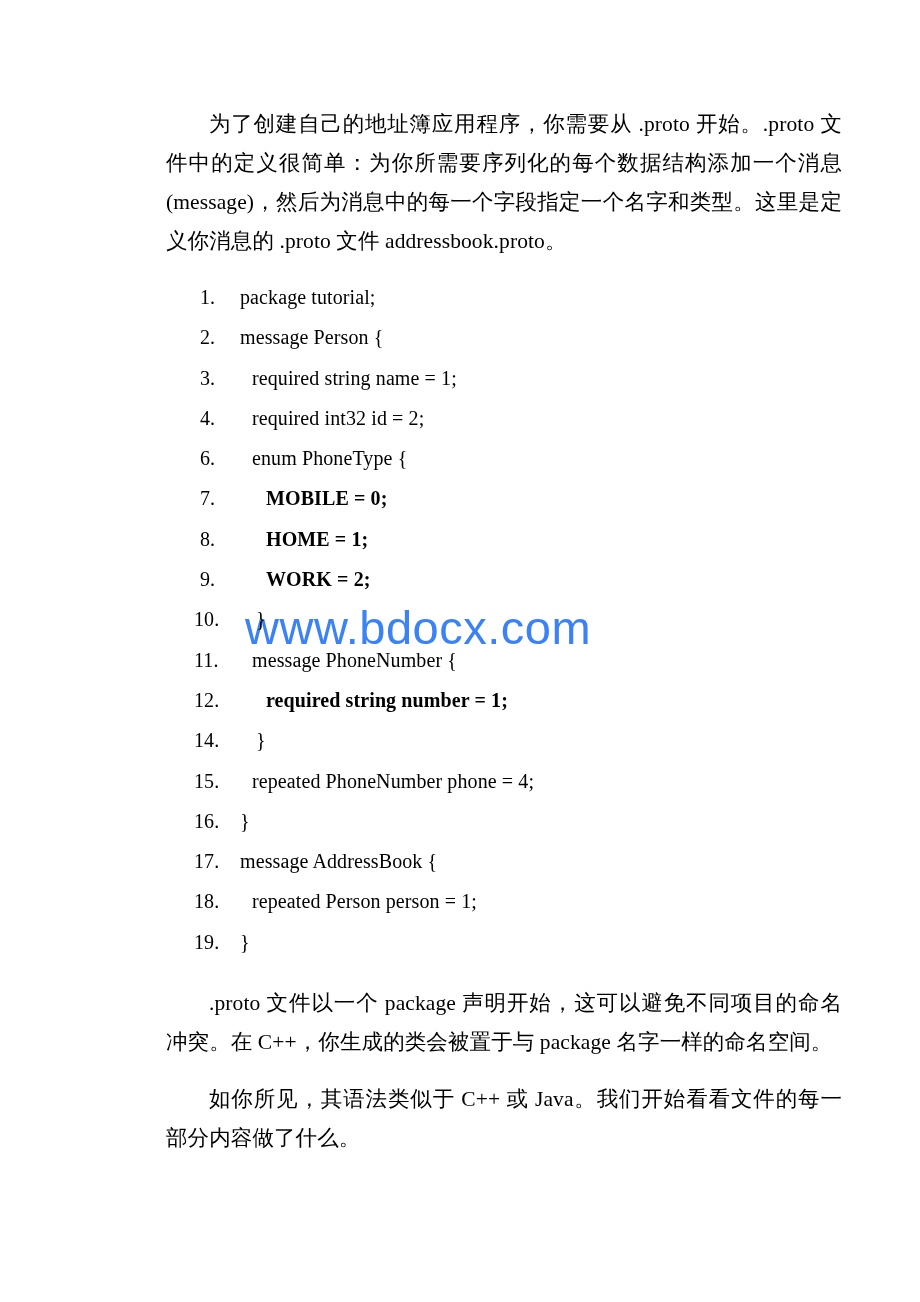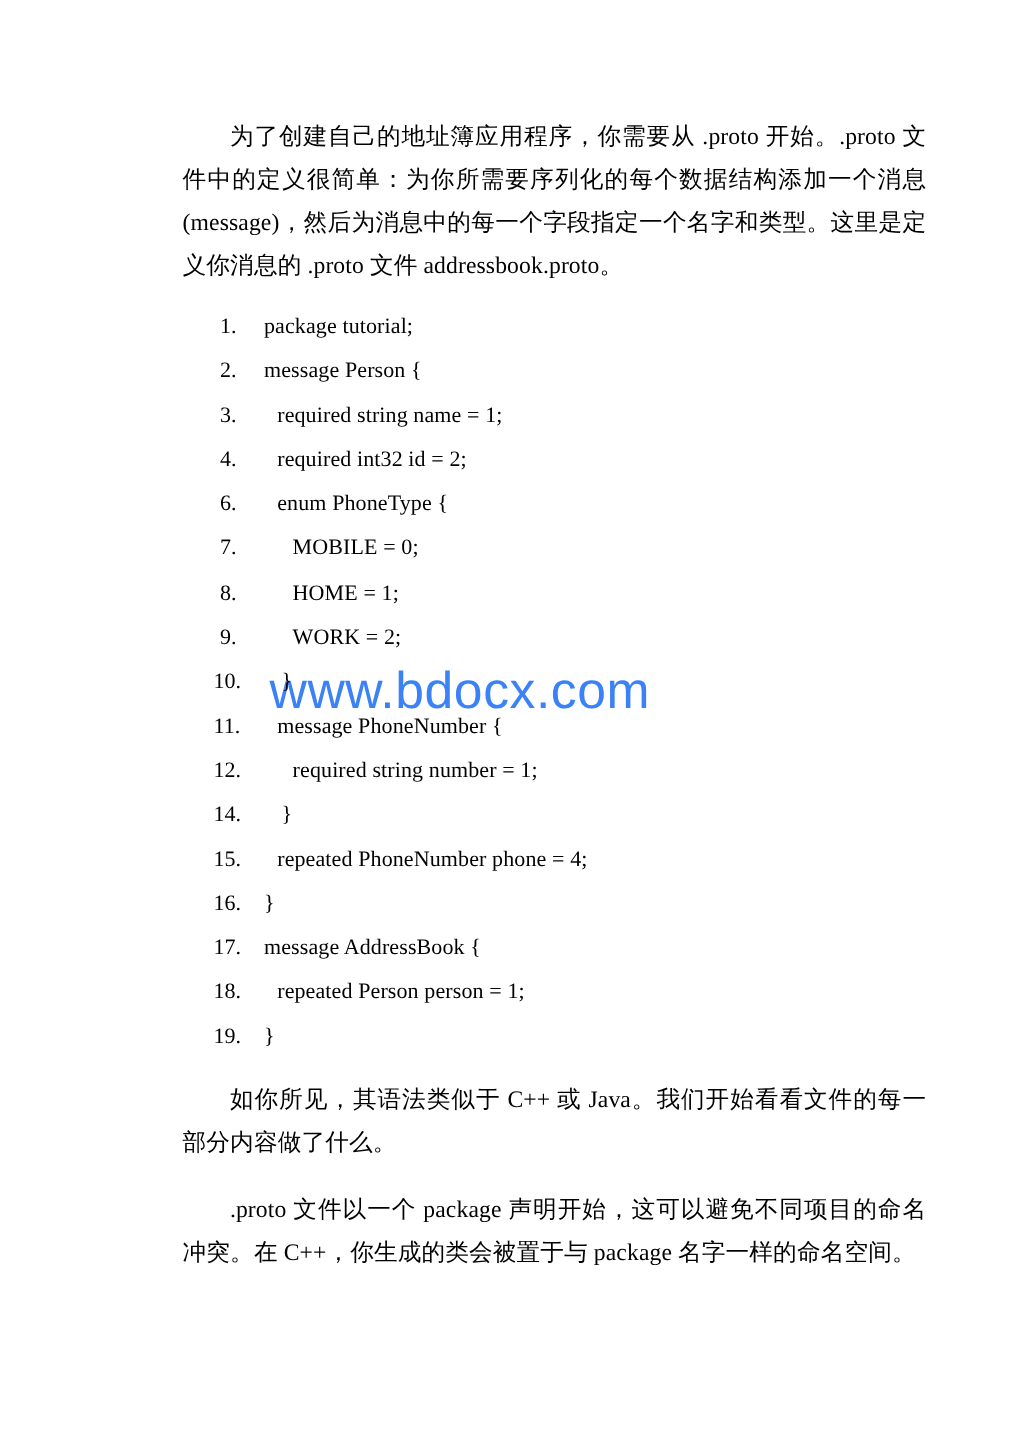--- a/index.html
+++ b/index.html
@@ -69,21 +69,21 @@
     padding-left: 28px;
     width: 46px;
   }
   .code-text {
     display: inline;
   }
   
   .ind-0  .code-text { padding-left: 0px; }
   .ind-1  .code-text { padding-left: 12px; }
   .ind-15 .code-text { padding-left: 16px; }
-  .ind-2  .code-text { padding-left: 26px; }
+  .ind-2  .code-text { padding-left: 26px; font-weight: bold; }
 
   
   .watermark {
     position: absolute;
     left: 245px;
     top: 604px;
     font-family: "Liberation Sans", "DejaVu Sans", sans-serif;
     font-size: 47px;
     line-height: 47px;
     color: #3b82f6;
@@ -117,18 +117,18 @@
         <li class="code-line ind-1"><span class="code-num wide">11.</span><span class="code-text">message PhoneNumber {</span></li>
         <li class="code-line ind-2"><span class="code-num wide">12.</span><span class="code-text">required string number = 1;</span></li>
         <li class="code-line ind-15"><span class="code-num wide">14.</span><span class="code-text">}</span></li>
         <li class="code-line ind-1"><span class="code-num wide">15.</span><span class="code-text">repeated PhoneNumber phone = 4;</span></li>
         <li class="code-line ind-0"><span class="code-num wide">16.</span><span class="code-text">}</span></li>
         <li class="code-line ind-0"><span class="code-num wide">17.</span><span class="code-text">message AddressBook {</span></li>
         <li class="code-line ind-1"><span class="code-num wide">18.</span><span class="code-text">repeated Person person = 1;</span></li>
         <li class="code-line ind-0"><span class="code-num wide">19.</span><span class="code-text">}</span></li>
       </ol>
 
+    <p class="para para-after-2">.proto 文件以一个 package 声明开始，这可以避免不同项目的命名冲突。在 C++，你生成的类会被置于与 package 名字一样的命名空间。</p>
+
     <p class="para para-after-1">如你所见，其语法类似于 C++ 或 Java。我们开始看看文件的每一部分内容做了什么。</p>
-
-    <p class="para para-after-2">.proto 文件以一个 package 声明开始，这可以避免不同项目的命名冲突。在 C++，你生成的类会被置于与 package 名字一样的命名空间。</p>
 
   </div>
 </div>
 
 </body></html>

